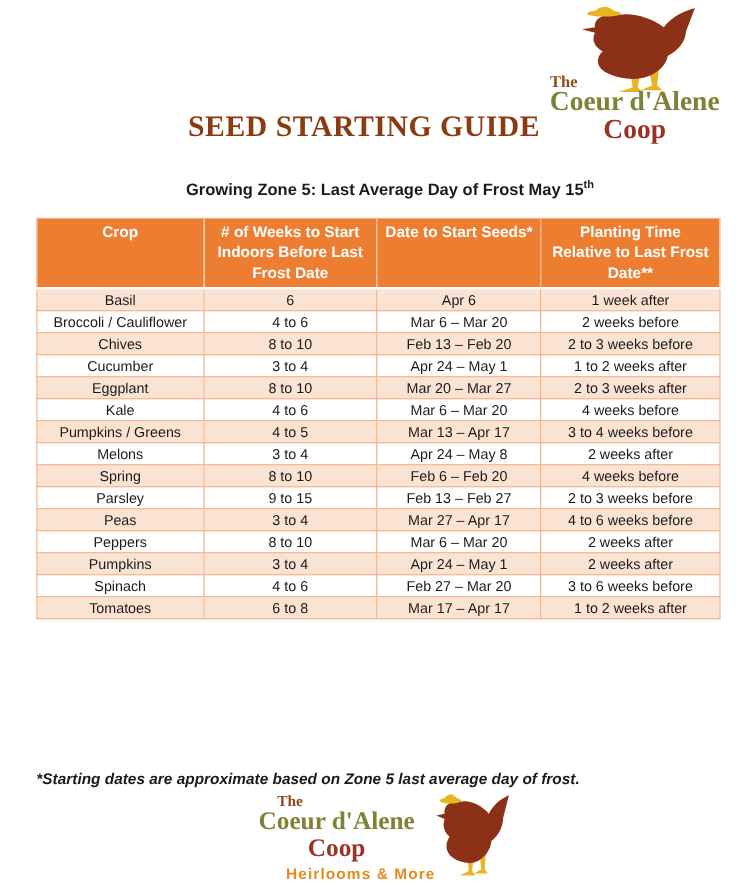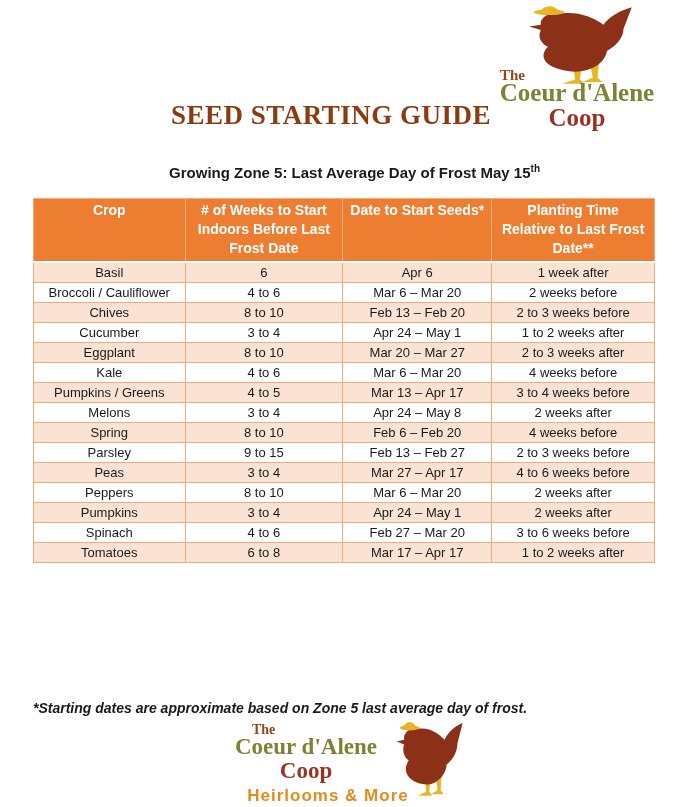--- a/index.html
+++ b/index.html
@@ -54,21 +54,21 @@
   
   .bottom-logo { position:absolute; top:716px; left:0; width:682px; height:90px; }
   .bl-inner { position:relative; width:262px; height:90px; margin:0 auto; }
   .bl-the  { position:absolute; top:6px; left:42px;
              font-family:"Liberation Serif",serif; font-weight:bold; font-size:14px; color:var(--logo-brown); }
   .bl-name { position:absolute; top:18px; left:0; width:192px; text-align:center;
              font-family:"Liberation Serif",serif; font-weight:bold; font-size:23px; color:var(--logo-olive); }
   .bl-coop { position:absolute; top:42px; left:0; width:192px; text-align:center;
              font-family:"Liberation Serif",serif; font-weight:bold; font-size:23px; color:var(--logo-red); }
   .bl-tagline { position:absolute; top:70px; left:8px; width:220px; text-align:center;
-             font-weight:bold; font-size:17px; letter-spacing:1px; color:var(--tagline-orange); }
+             font-weight:bold; font-size:14px; letter-spacing:1px; color:var(--tagline-orange); }
   .bl-chicken { position:absolute; top:3px; right:4px; width:76px; height:80px; }
 </style>
 </head>
 <body>
 
 <div class="page">
 
   <div class="top-logo">
     <svg class="chicken" viewBox="0 0 100 100" preserveAspectRatio="none" aria-hidden="true">
       <path fill="var(--chicken-yellow)" d="M42,62 L45,91 L34,96 L53,96 L49,91 L52,62 Z"></path>

